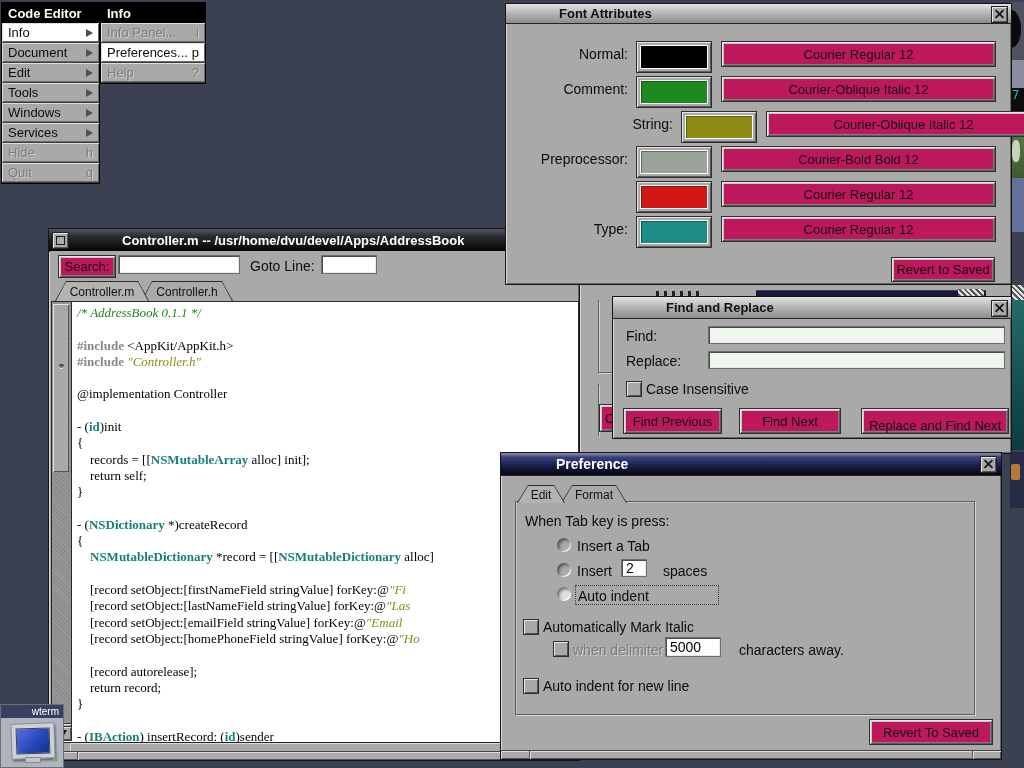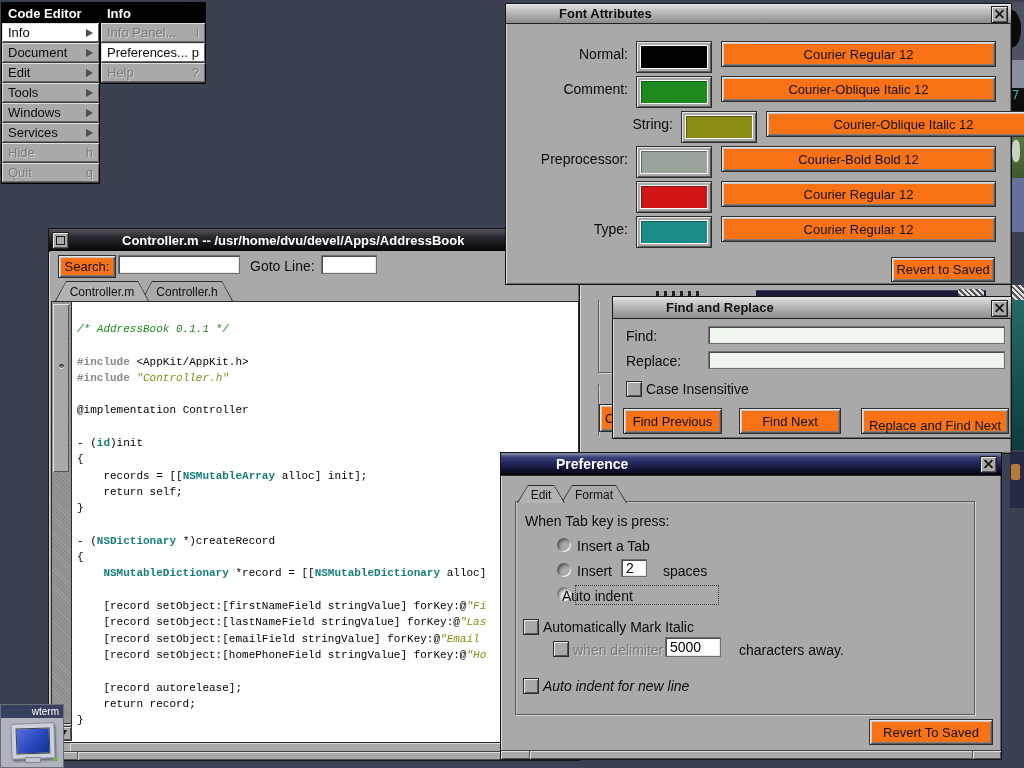--- a/index.html
+++ b/index.html
@@ -1,19 +1,19 @@
 <!DOCTYPE html>
 <html><head>
 <meta charset="utf-8">
 <style>
   html,body{margin:0;padding:0;}
   body{width:1024px;height:768px;overflow:hidden;background:#3c4152;
        font-family:"Liberation Sans",sans-serif;position:relative;}
   
-  .raised{background:#f97316;border:1px solid #2e2e2e;
+  .raised{background:#be185d;border:1px solid #2e2e2e;
     box-shadow:inset 1px 1px 0 #e6e6e6,inset -1px -1px 0 #5a5a5a,inset 2px 2px 0 #c6c6c6,inset -2px -2px 0 #7e7e7e;}
   .sunken{background:#fff;border:1px solid #6f6f6f;
     box-shadow:inset 1px 1px 0 #4c4c4c,inset -1px -1px 0 #e8e8e8;}
   .btn{display:flex;align-items:center;justify-content:center;font-size:13px;color:#111;cursor:default;}
   
   .win{position:absolute;background:#a9a9a9;border:1px solid #151515;
        box-shadow:inset 1px 1px 0 #d9d9d9,inset -1px -1px 0 #666;}
   .tbar{position:absolute;left:0;top:0;right:0;height:19px;
         background:linear-gradient(180deg,#e3e3e3 0%,#bdbdbd 40%,#8c8c8c 100%);
         border-bottom:1px solid #222;display:flex;align-items:center;padding-left:47px;}
@@ -65,22 +65,22 @@
   #ed-knob{position:absolute;left:1px;top:2px;width:16px;height:168px;background:#a9a9a9;
      box-shadow:inset 1px 1px 0 #e2e2e2,inset -1px -1px 0 #555;}
   #ed-dimple{position:absolute;left:6px;top:60px;width:5px;height:5px;border-radius:50%;background:#6e6e6e;
      box-shadow:inset 0 -1px 0 #efefef,inset 0 1px 0 #333;}
   .sb-btn{position:absolute;left:1px;width:17px;height:13px;background:#a9a9a9;border:1px solid #333;
      box-shadow:inset 1px 1px 0 #e2e2e2,inset -1px -1px 0 #555;display:flex;align-items:center;justify-content:center;}
   #sb-up{top:421px;}
   #sb-dn{top:425px;top:425px;}
   .tri-up{width:0;height:0;border-left:4px solid transparent;border-right:4px solid transparent;border-bottom:7px solid #161616;}
   .tri-dn{width:0;height:0;border-left:4px solid transparent;border-right:4px solid transparent;border-top:7px solid #161616;}
-  #code-lines{position:absolute;left:20px;top:0;right:0;bottom:0;overflow:hidden;padding:19px 0 0 5px;
-     font-family:Liberation Mono, monospace;font-size:11px;line-height:16.3px;}
+  #code-lines{position:absolute;left:20px;top:0;right:0;bottom:0;overflow:hidden;padding:3px 0 0 5px;
+     font-family:Liberation Serif, serif;font-size:13px;line-height:16.3px;}
   .cl{white-space:pre;height:16.3px;}
   .tok-p{color:#000;}
   .tok-c{color:#1a8a1a;font-style:italic;}
   .tok-s{color:#8c8c14;font-style:italic;}
   .tok-k{color:#000000;}
   .tok-t{color:#177f7a;font-weight:bold;}
   .tok-d{color:#858b85;font-weight:bold;}
   #ed-bottomstrip{position:absolute;left:21px;top:513px;width:507px;height:11px;background:#a9a9a9;
      box-shadow:inset 1px 1px 0 #ddd,inset -1px -1px 0 #555;border-top:1px solid #222;}
   .resizebar{position:absolute;left:0;right:0;bottom:0;height:8px;background:#a9a9a9;border-top:1px solid #444;
@@ -431,32 +431,32 @@
   <div class="radio" style="left:56px;top:85px;"></div>
   <div class="plabel" style="left:76px;top:85px;">Insert a Tab</div>
 
   <div class="radio" style="left:56px;top:110px;"></div>
   <div class="plabel" style="left:76px;top:110px;">Insert</div>
   <input class="pfield sunken" style="left: 120px; top: 106px; width: 26px; height: 18px;" value="2">
   <div class="plabel" style="left:162px;top:110px;">spaces</div>
 
   <div class="radio sel" style="left:56px;top:134px;"></div>
   <div id="focusrect"></div>
-  <div class="plabel" style="left:61px;top:135px;">Auto indent</div>
+  <div class="plabel" style="left:77px;top:135px;">Auto indent</div>
 
   <div class="checkbox" style="position:absolute;left:22px;top:166px;width:14px;height:14px;"></div>
   <div class="plabel" style="left:42px;top:166px;">Automatically Mark Italic</div>
 
   <div class="checkbox" style="position:absolute;left:52px;top:188px;width:14px;height:14px;"></div>
   <div class="plabel gray" style="left:72px;top:189px;">when delimiter i</div>
   <input class="pfield sunken" style="left: 164px; top: 184px; width: 56px; height: 20px;" value="5000">
   <div class="plabel" style="left:238px;top:189px;">characters away.</div>
 
   <div class="checkbox" style="position:absolute;left:22px;top:225px;width:14px;height:14px;"></div>
-  <div class="plabel" style="left:42px;top:225px;font-style:italic;">Auto indent for new line</div>
+  <div class="plabel" style="left:42px;top:225px;">Auto indent for new line</div>
 
   <div id="pref-revert" class="raised btn">
     <span>Revert To Saved</span>
   </div>
   <div class="resizebar"></div>
 </div>
 
 <div id="wterm">
   <div id="wterm-bar">
     <span>wterm</span>

